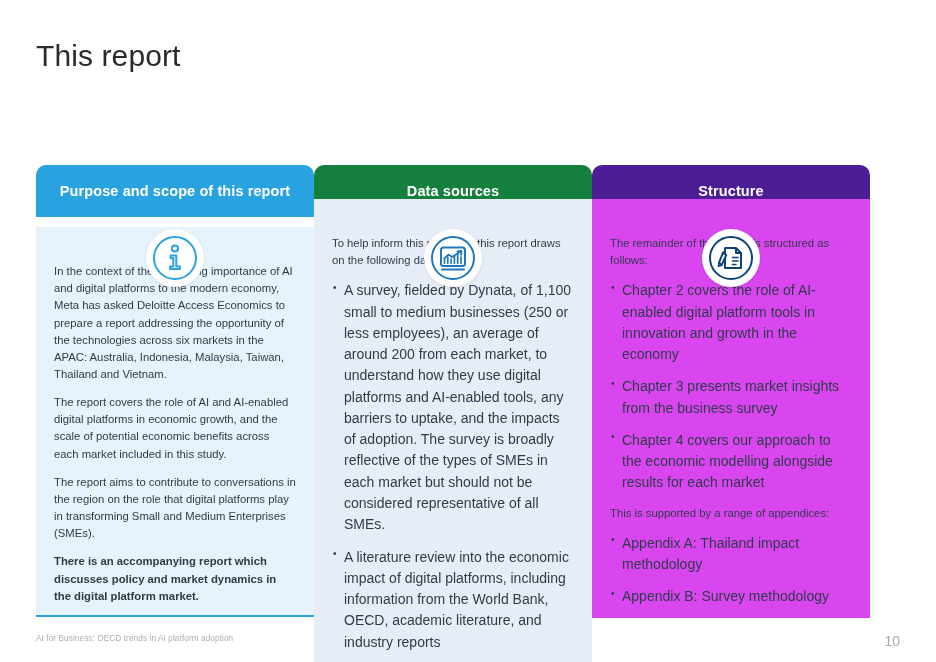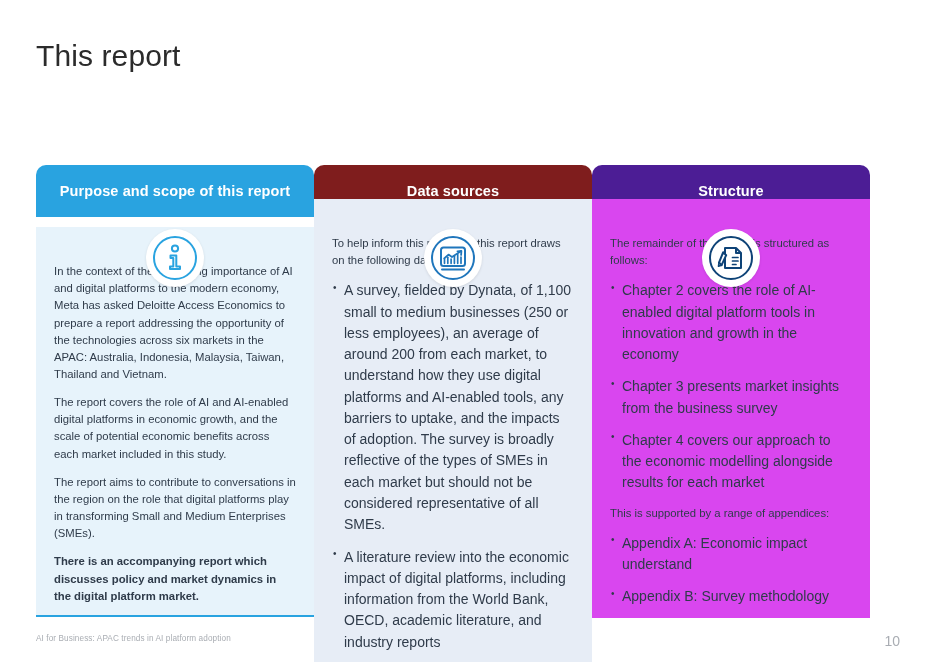--- a/index.html
+++ b/index.html
@@ -142,21 +142,21 @@
     font-size: 10px;
     color: #2f3b4a;
   }
 
   
   .card-1 .card-header { background: #29A3E0; }
   .card-1 .card-body   { background: #E7F3FB; }
   .card-1 .card-accent { background: #29A3E0; }
   .card-1 .icon-gap    { background: #ffffff; }
 
-  .card-2 .card-header { background: #7f1d1d; }
+  .card-2 .card-header { background: #15803d; }
   .card-2 .card-body   { background: #E7EDF6; }
   .card-2 .card-accent { background: #1F76BC; }
 
   .card-3 .card-header { background: #4c1d95; }
   .card-3 .card-body   { background: #d946ef; }
   .card-3 .card-accent { background: #0E4377; }
 
   .footer-text {
     position: absolute;
     left: 36px;
@@ -254,25 +254,25 @@
       </div>
       <div class="card-body">
         <p>The remainder of this report is structured as follows:</p>
         <ul>
           <li>Chapter 2 covers the role of AI-enabled digital platform tools in innovation and growth in the economy</li>
           <li>Chapter 3 presents market insights from the business survey</li>
           <li>Chapter 4 covers our approach to the economic modelling alongside results for each market</li>
         </ul>
         <p>This is supported by a range of appendices:</p>
         <ul>
-          <li>Appendix A: Economic impact understand</li>
+          <li>Appendix A: Thailand impact methodology</li>
           <li>Appendix B: Survey methodology</li>
         </ul>
       </div>
       <div class="card-accent"></div>
     </div>
 
   </div>
 
-  <div class="footer-text">AI for Business: APAC trends in AI platform adoption</div>
+  <div class="footer-text">AI for Business: OECD trends in AI platform adoption</div>
   <div class="footer-page">10</div>
 
 </div>
 
 </body></html>

